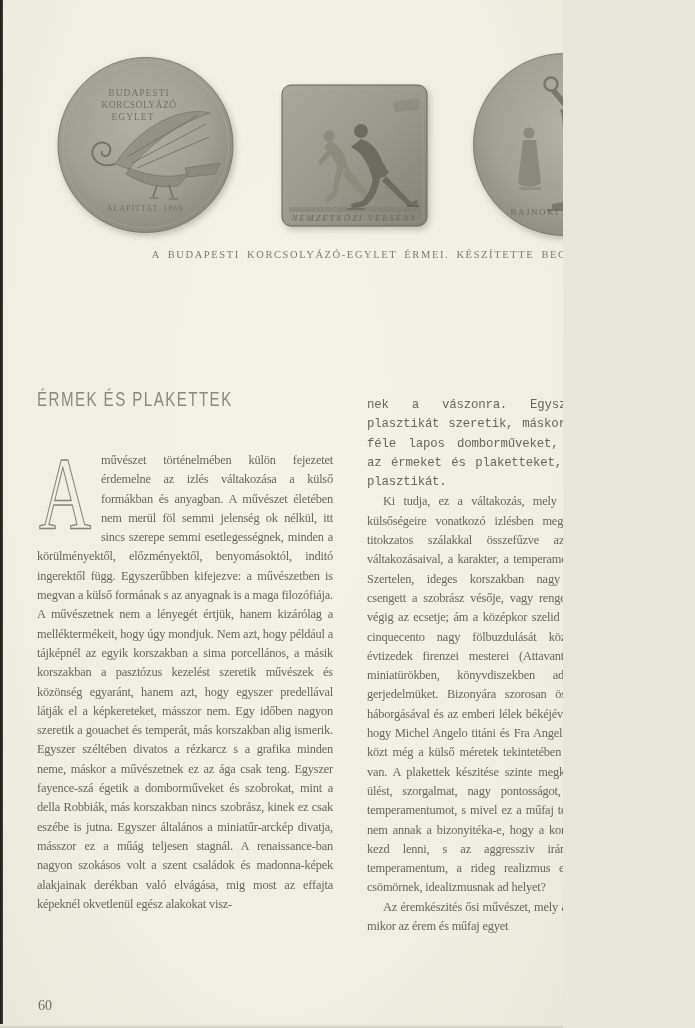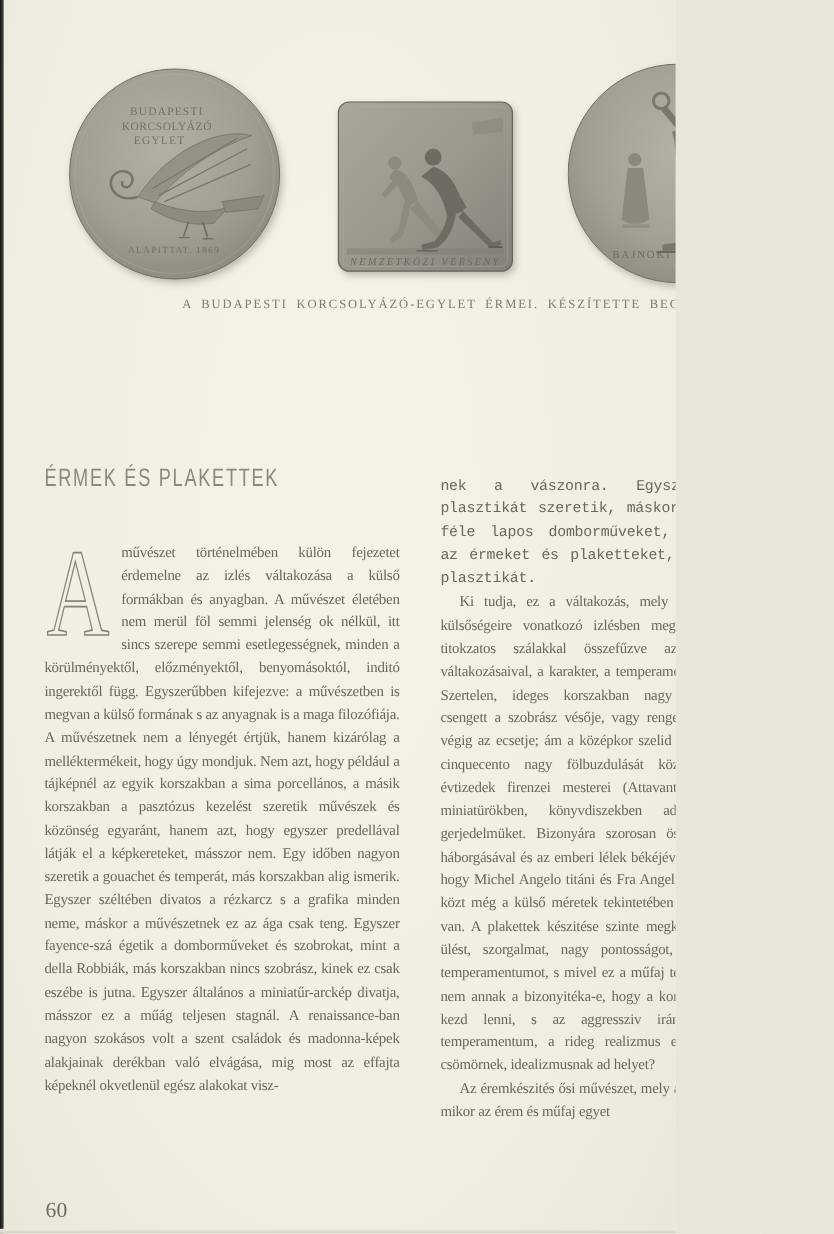--- a/index.html
+++ b/index.html
@@ -26,21 +26,21 @@
        letter-spacing:-0.2px;hyphens:auto;-webkit-hyphens:auto;}
   .col p{margin:0;}
   .article-title{
     margin:0 0 41px 0;font-family:"Liberation Sans", sans-serif;font-weight:normal;
     font-size:21px;line-height:22px;letter-spacing:2px;color:#8b897c;
     transform:scaleX(0.72);transform-origin:0 50%;white-space:nowrap;
   }
   .dropcap{float:left;margin:2px 8px 0 0;}
   .indent{text-indent:16px;}
   .first-right{margin-top:8px !important;font-family:Liberation Mono, monospace;}
-  .page-number{position:absolute;left:38px;top:998px;font-size:18px;color:#6e6d62;}
+  .page-number{position:absolute;left:38px;top:998px;font-size:14px;color:#6e6d62;}
   .ink-fleck{
     position:absolute;left:644px;top:341px;width:10px;height:26px;
     transform:rotate(20deg);
     background:linear-gradient(200deg,#8a5a36 5%,#4a2a14 40%,#20100a 75%);
     border-radius:60% 40% 55% 45% / 75% 75% 25% 25%;
   }
 </style>
 </head>
 <body>
 

